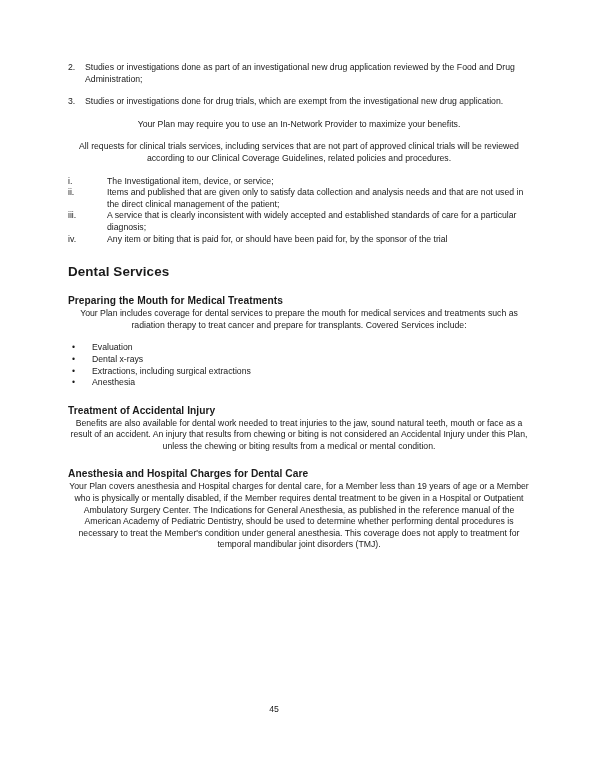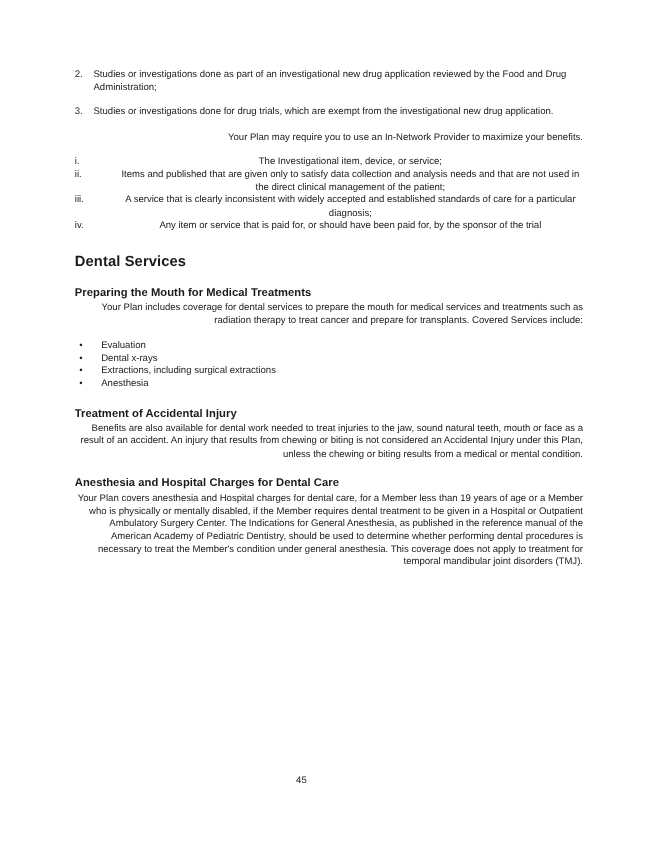--- a/index.html
+++ b/index.html
@@ -23,21 +23,21 @@
     height: 776px;
     background: #fff;
     box-sizing: border-box;
     padding: 62px 70px 0 68px;
   }
 
   
   .para {
     font-size: 8.7px;
     line-height: 11.6px;
-    text-align: right;
+    text-align: center;
     margin: 0 0 11px 0;
     width: 462px;
   }
 
   
   .num-list {
     margin: 0 0 11px 0;
     padding: 0;
     list-style: none;
     width: 462px;
@@ -73,21 +73,20 @@
   .roman-list .marker {
     width: 39px;
     flex: 0 0 39px;
     font-size: 8.7px;
     line-height: 11.6px;
   }
   .roman-list .body {
     flex: 1 1 auto;
     font-size: 8.7px;
     line-height: 11.6px;
-    text-align: center;
   }
 
   
   .bullet-list {
     margin: 0 0 11px 0;
     padding: 0 0 0 4px;
     list-style: none;
     width: 458px;
   }
   .bullet-list .row {
@@ -148,38 +147,39 @@
     </div>
     <div class="row">
       <div class="marker">3.</div>
       <div class="body">Studies or investigations done for drug trials, which are exempt from the investigational new drug application.</div>
     </div>
   </div>
 
   <p class="para">Your Plan may require you to use an In-Network Provider to maximize your benefits.</p>
 
 
+  <p class="para">All requests for clinical trials services, including services that are not part of approved clinical trials will be reviewed according to our Clinical Coverage Guidelines, related policies and procedures.</p>
 
 
   <div class="roman-list">
     <div class="row">
       <div class="marker">i.</div>
       <div class="body">The Investigational item, device, or service;</div>
     </div>
     <div class="row">
       <div class="marker">ii.</div>
       <div class="body">Items and published that are given only to satisfy data collection and analysis needs and that are not used in the direct clinical management of the patient;</div>
     </div>
     <div class="row">
       <div class="marker">iii.</div>
       <div class="body">A service that is clearly inconsistent with widely accepted and established standards of care for a particular diagnosis;</div>
     </div>
     <div class="row">
       <div class="marker">iv.</div>
-      <div class="body">Any item or service that is paid for, or should have been paid for, by the sponsor of the trial</div>
+      <div class="body">Any item or biting that is paid for, or should have been paid for, by the sponsor of the trial</div>
     </div>
   </div>
 
   <h1 class="h1">Dental Services</h1>
 
   <h2 class="h2 after-h1">Preparing the Mouth for Medical Treatments</h2>
 
   <p class="para after-h2">Your Plan includes coverage for dental services to prepare the mouth for medical services and treatments such as radiation therapy to treat cancer and prepare for transplants.  Covered Services include:</p>
 
   <div class="bullet-list">

